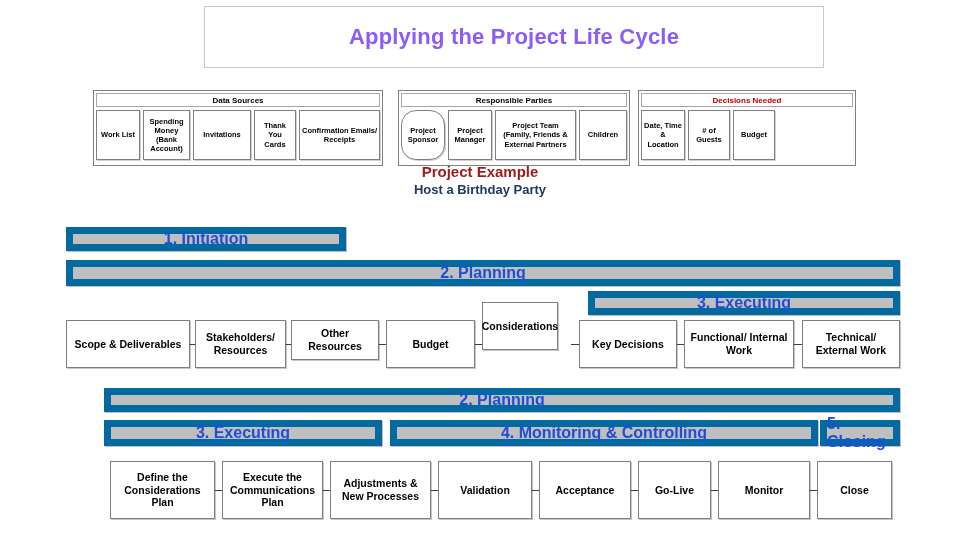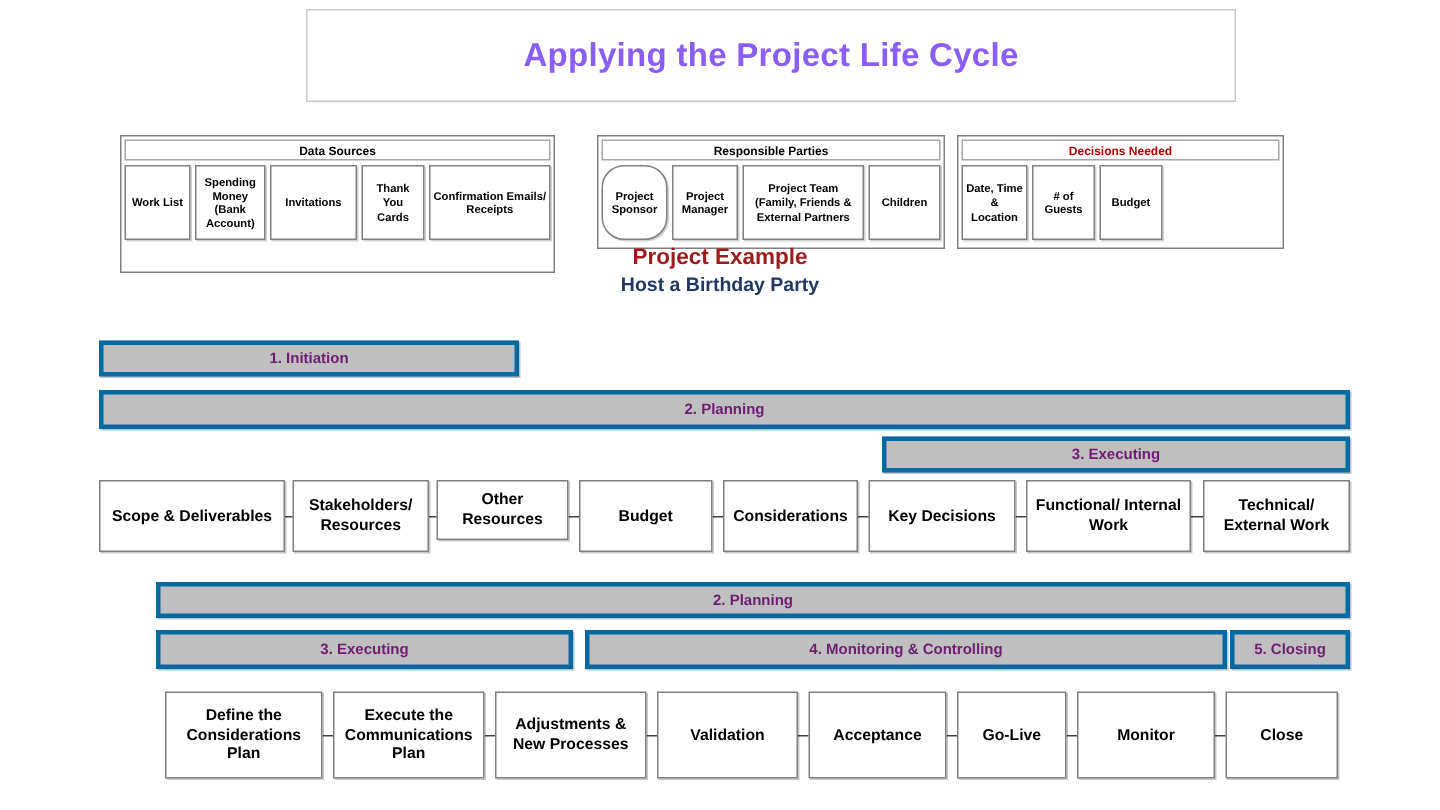--- a/index.html
+++ b/index.html
@@ -60,24 +60,24 @@
     position:absolute;left:330px;top:163px;width:300px;
     text-align:center;
   }
   .proj-ex .l1{font-size:15px;font-weight:bold;color:#9E1B1B;line-height:1.25;}
   .proj-ex .l2{font-size:13px;font-weight:bold;color:#1F3864;line-height:1.3;}
 
   
   .phase{
     position:absolute;
     background:#BFBFBF;
-    border:3px solid #0369a1;
+    border:7px solid #0369a1;
     box-sizing:border-box;
     display:flex;align-items:center;justify-content:center;
-    font-size:10px;font-weight:bold;color:#701a75;
+    font-size:16px;font-weight:bold;color:#1d4ed8;
     box-shadow:1px 1px 0 rgba(0,0,0,.25);
   }
 
   
   .step{
     position:absolute;
     background:#ffffff;
     border:1px solid #7f7f7f;
     box-sizing:border-box;
     display:flex;align-items:center;justify-content:center;
@@ -93,21 +93,21 @@
 </style>
 </head>
 <body>
 
 <div class="stage">
 
   <div class="title-frame">
     <div class="title-text">Applying the Project Life Cycle</div>
   </div>
 
-  <div class="cat-panel" style="left:80px;top:90px;width:290px;height:92px;">
+  <div class="cat-panel" style="left:93px;top:90px;width:290px;height:76px;">
     <div class="cat-head">Data Sources</div>
     <div class="cat-row">
       <div class="cat-box" style="flex:0 0 44px;">Work List</div>
       <div class="cat-box" style="flex:0 0 47px;">Spending Money (Bank Account)</div>
       <div class="cat-box" style="flex:0 0 58px;">Invitations</div>
       <div class="cat-box" style="flex:0 0 42px;">Thank You Cards</div>
       <div class="cat-box" style="flex:1 1 auto;">Confirmation Emails/ Receipts</div>
     </div>
   </div>
 
@@ -144,21 +144,21 @@
   <div class="conn" style="left:378px;top:344px;width:9px;"></div>
   <div class="conn" style="left:474px;top:344px;width:9px;"></div>
   <div class="conn" style="left:571px;top:344px;width:9px;"></div>
   <div class="conn" style="left:676px;top:344px;width:9px;"></div>
   <div class="conn" style="left:794px;top:344px;width:9px;"></div>
 
   <div class="step" style="left:66px;top:320px;width:124px;height:48px;">Scope &amp; Deliverables</div>
   <div class="step" style="left:195px;top:320px;width:91px;height:48px;">Stakeholders/ Resources</div>
   <div class="step" style="left:291px;top:320px;width:88px;height:40px;">Other Resources</div>
   <div class="step" style="left:386px;top:320px;width:89px;height:48px;">Budget</div>
-  <div class="step" style="left:482px;top:320px;width:90px;height:48px;">Considerations</div>
+  <div class="step" style="left:482px;top:302px;width:76px;height:48px;">Considerations</div>
   <div class="step" style="left:579px;top:320px;width:98px;height:48px;">Key Decisions</div>
   <div class="step" style="left:684px;top:320px;width:110px;height:48px;">Functional/ Internal Work</div>
   <div class="step" style="left:802px;top:320px;width:98px;height:48px;">Technical/ External Work</div>
 
   <div class="phase" style="left:104px;top:388px;width:796px;height:24px;">2. Planning</div>
   <div class="phase" style="left:104px;top:420px;width:278px;height:26px;">3. Executing</div>
   <div class="phase" style="left:390px;top:420px;width:428px;height:26px;">4. Monitoring &amp; Controlling</div>
   <div class="phase" style="left:820px;top:420px;width:80px;height:26px;">5. Closing</div>
 
   <div class="conn" style="left:214px;top:490px;width:9px;"></div>

